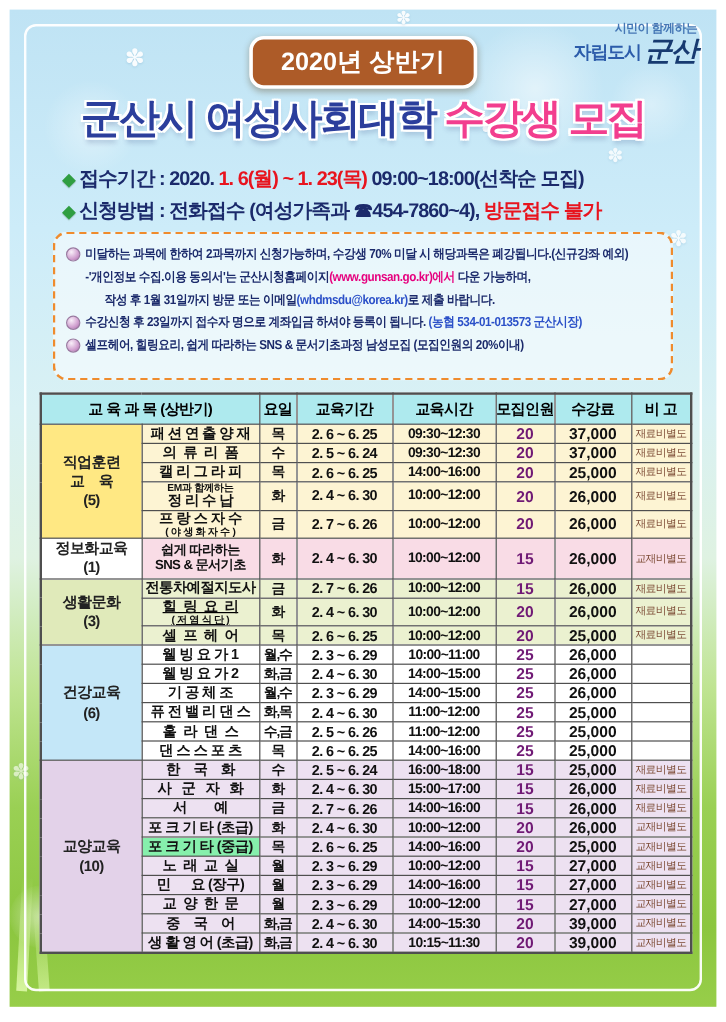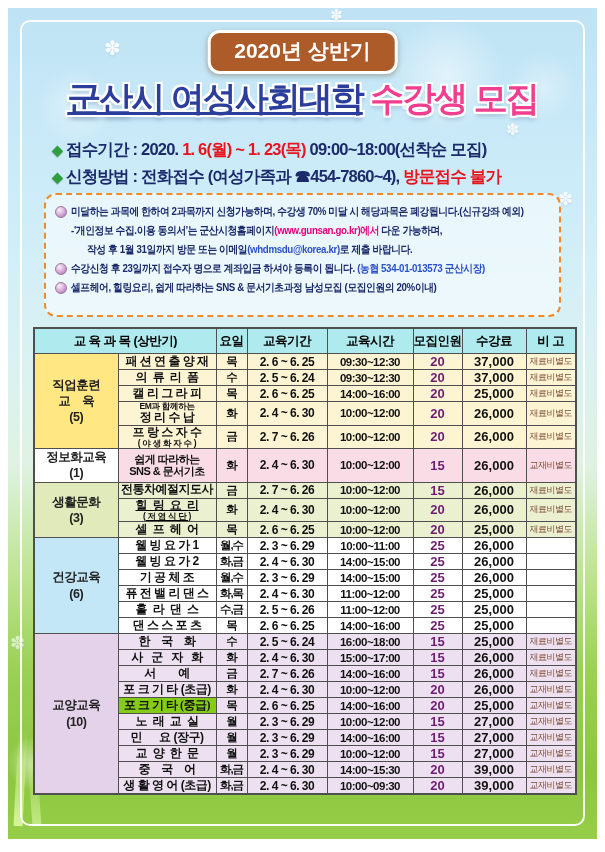--- a/index.html
+++ b/index.html
@@ -38,21 +38,21 @@
 
   
   .badge{position:absolute;top:30px;left:50%;transform:translateX(-50%);
          background:#ad5b28;color:#ffffff;font-weight:bold;font-size:21px;letter-spacing:0px;
          padding:4px 24px 6px;border:3px solid #ffffff;border-radius:12px;white-space:nowrap;
          box-shadow:0 2px 5px rgba(90,60,20,.35);}
 
   
   .title{position:absolute;top:76px;left:0;width:100%;text-align:center;white-space:nowrap;
          font-weight:bold;font-size:34px;letter-spacing:-2px;}
-  .title .t-main{color:#2b3e9c;text-decoration:underline;}
+  .title .t-main{color:#2b3e9c;}
   .title .t-accent{color:#f23e8e;}
   .title span{text-shadow:-2px -2px 0 #fff,2px -2px 0 #fff,-2px 2px 0 #fff,2px 2px 0 #fff,0 -2px 0 #fff,0 2px 0 #fff,-2px 0 0 #fff,2px 0 0 #fff,0 4px 4px rgba(40,60,120,.25);}
 
   
   .info{position:absolute;left:52px;top:136px;}
   .info-line{white-space:nowrap;height:27px;line-height:27px;font-weight:bold;font-size:16.5px;letter-spacing:-0.8px;}
   .diamond{color:#2f9e41;font-size:14px;margin-right:4px;text-shadow:0 1px 1px rgba(0,60,0,.3);}
   .c-navy{color:#1b2a6b;}
   .c-red{color:#e8141e;}
   .c-magenta{color:#e6007e;}
@@ -103,20 +103,26 @@
   <div class="ray r2"></div>
   <div class="frame"></div>
 
   <span class="flower f1">✽</span>
   <span class="flower f2">✽</span>
   <span class="flower f3">✽</span>
   <span class="flower f4">✽</span>
   <span class="flower f5">✽</span>
   <span class="flower f6">✽</span>
 
+  <div class="logo">
+    <div class="logo-l1">시민이 함께하는</div>
+    <div>
+      <span class="logo-l2">자립도시</span><span class="logo-l3">군산</span>
+    </div>
+  </div>
 
   <div class="badge">2020년 상반기</div>
 
   <div class="title">
     <span class="t-main">군산시 여성사회대학</span>
     <span> </span>
     <span class="t-accent">수강생 모집</span>
   </div>
 
   <div class="info" id="info-lines">
@@ -381,21 +387,21 @@
               <div>포 크 기 타 (초급)</div>
             </td>
             <td class="day-cell" style="background: rgb(237, 225, 241);">화</td>
             <td class="period-cell" style="background: rgb(237, 225, 241);">2. 4 ~ 6. 30</td>
             <td class="time-cell" style="background: rgb(237, 225, 241);">10:00~12:00</td>
             <td class="cap-cell" style="background: rgb(237, 225, 241);">20</td>
             <td class="fee-cell" style="background: rgb(237, 225, 241);">26,000</td>
             <td class="note-cell" style="background: rgb(237, 225, 241);">교재비별도</td>
           </tr>
           <tr class="single">
-            <td class="course-cell" style="background: #84cc16; font-family: Liberation Serif, serif;">
+            <td class="course-cell" style="background: #86efac;">
               <div>포 크 기 타 (중급)</div>
             </td>
             <td class="day-cell" style="background: rgb(237, 225, 241);">목</td>
             <td class="period-cell" style="background: rgb(237, 225, 241);">2. 6 ~ 6. 25</td>
             <td class="time-cell" style="background: rgb(237, 225, 241);">14:00~16:00</td>
             <td class="cap-cell" style="background: rgb(237, 225, 241);">20</td>
             <td class="fee-cell" style="background: rgb(237, 225, 241);">25,000</td>
             <td class="note-cell" style="background: rgb(237, 225, 241);">교재비별도</td>
           </tr>
           <tr class="single">
@@ -441,21 +447,21 @@
             <td class="cap-cell" style="background: rgb(237, 225, 241);">20</td>
             <td class="fee-cell" style="background: rgb(237, 225, 241);">39,000</td>
             <td class="note-cell" style="background: rgb(237, 225, 241);">교재비별도</td>
           </tr>
           <tr class="single">
             <td class="course-cell" style="background: rgb(237, 225, 241);">
               <div>생 활 영 어 (초급)</div>
             </td>
             <td class="day-cell" style="background: rgb(237, 225, 241);">화,금</td>
             <td class="period-cell" style="background: rgb(237, 225, 241);">2. 4 ~ 6. 30</td>
-            <td class="time-cell" style="background: rgb(237, 225, 241);">10:00~09:30</td>
+            <td class="time-cell" style="background: rgb(237, 225, 241);">10:15~11:30</td>
             <td class="cap-cell" style="background: rgb(237, 225, 241);">20</td>
             <td class="fee-cell" style="background: rgb(237, 225, 241);">39,000</td>
             <td class="note-cell" style="background: rgb(237, 225, 241);">교재비별도</td>
           </tr>
         </tbody>
       </table>
   </div>
 </div>
 
 </body></html>

